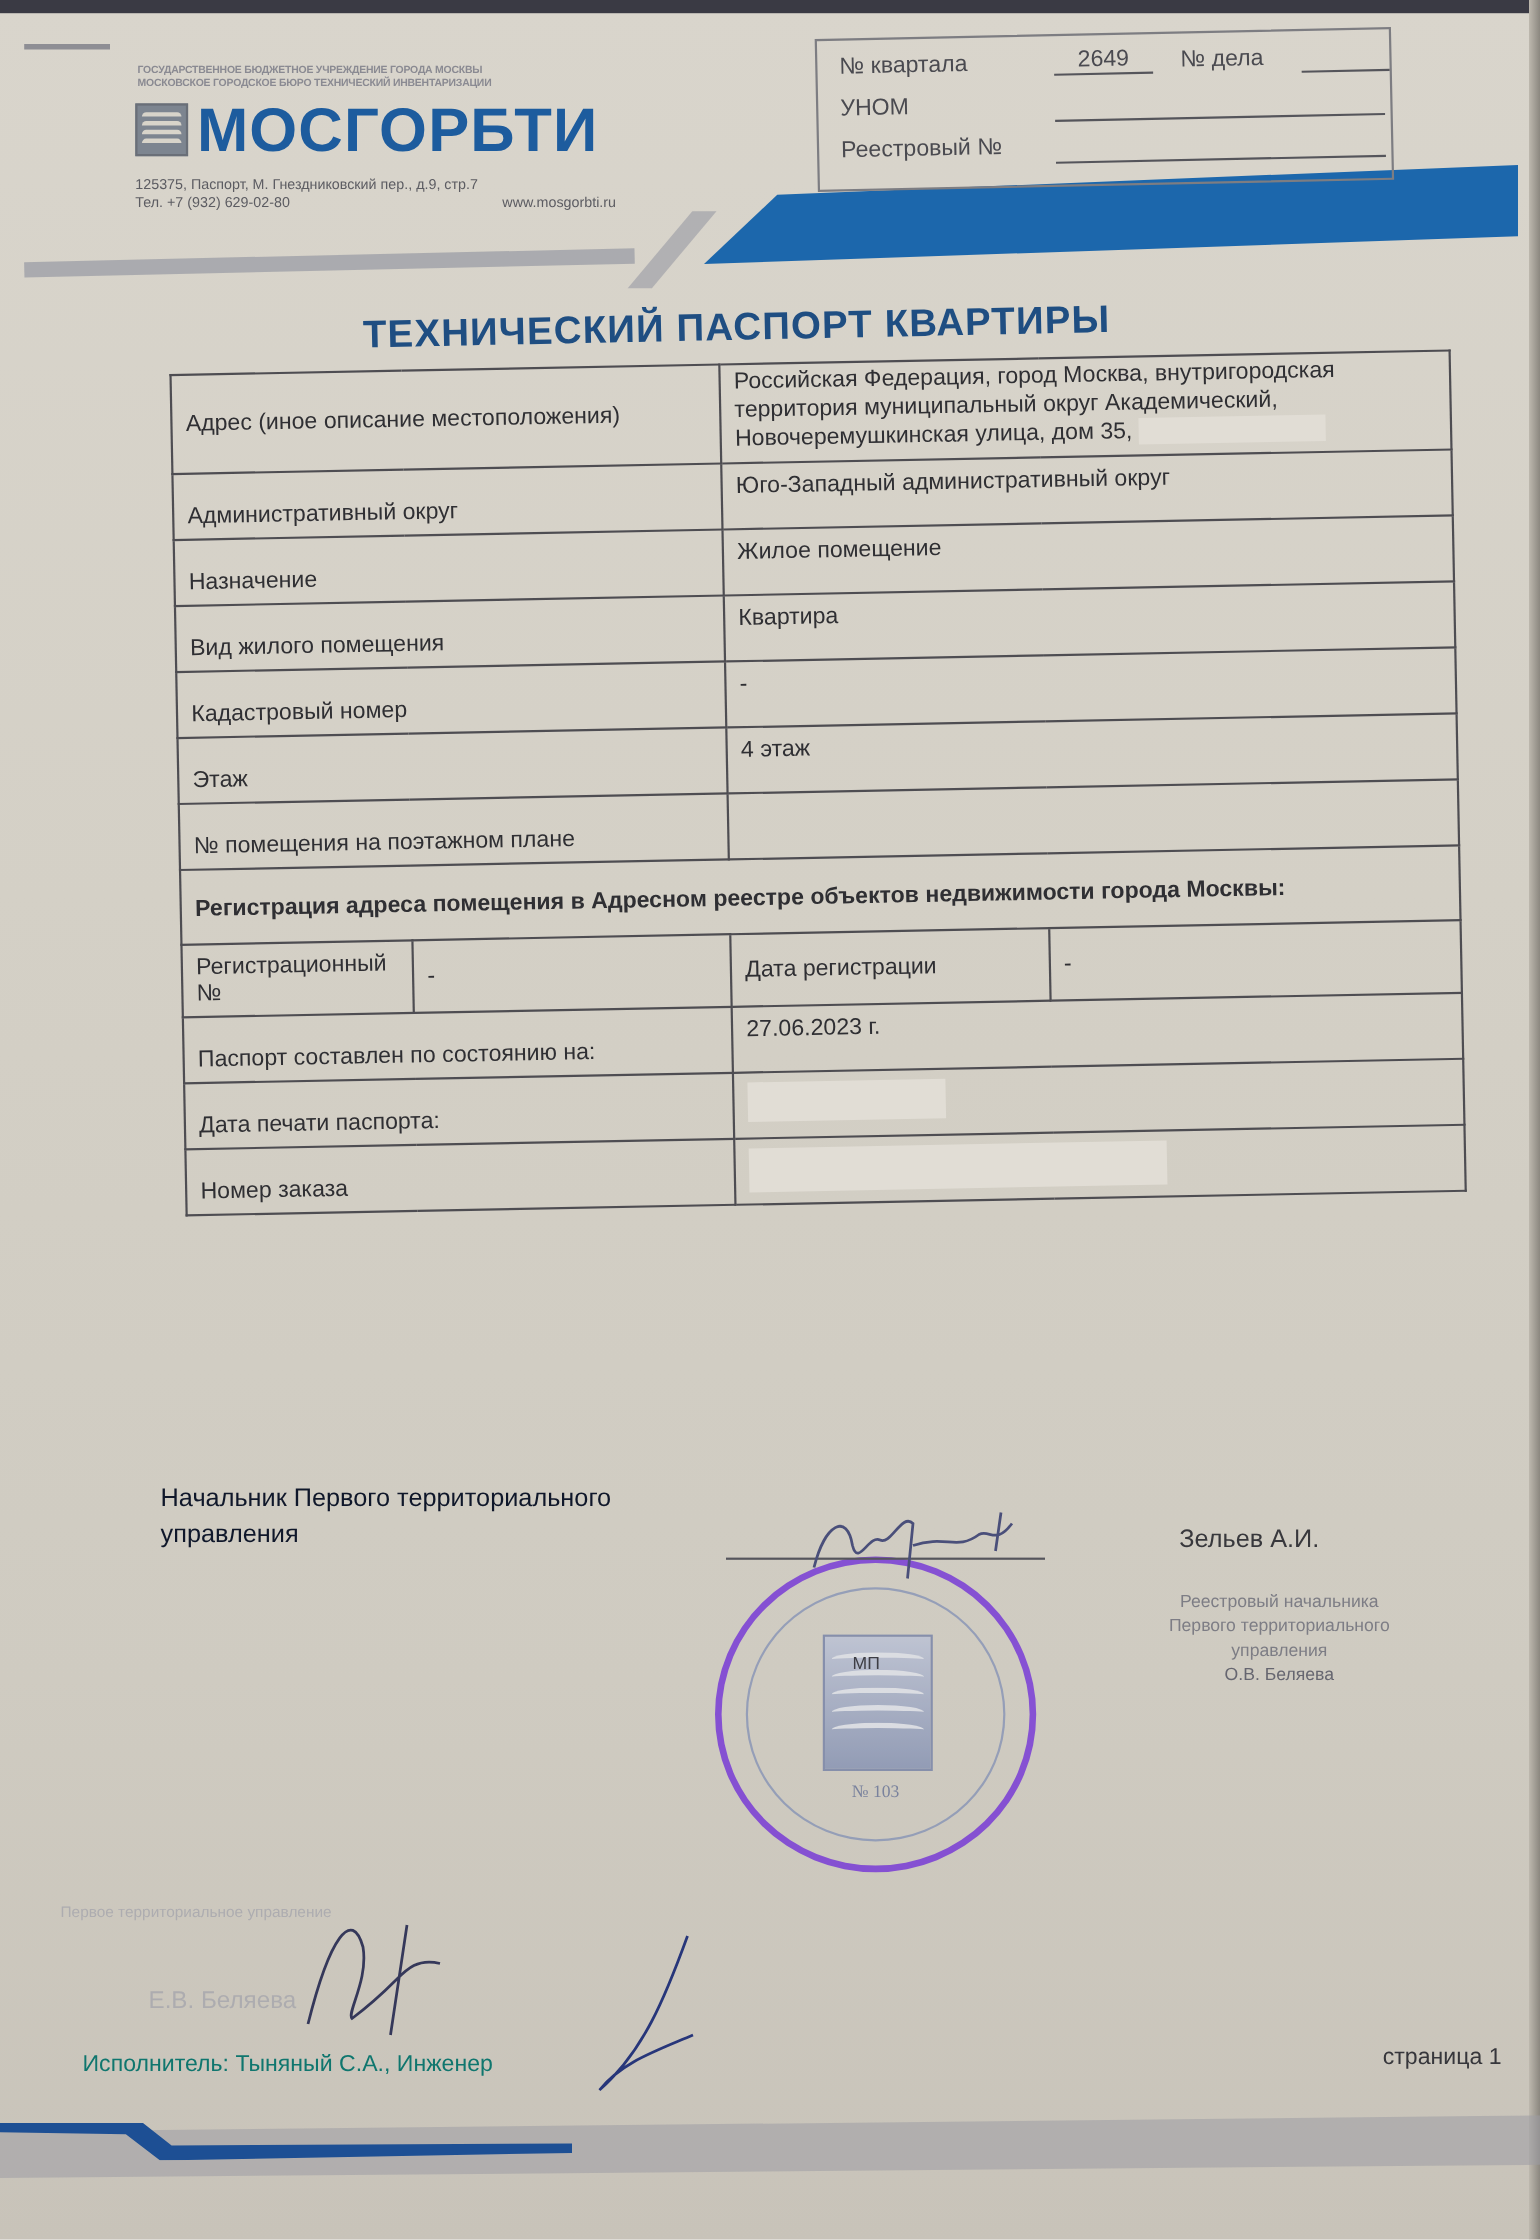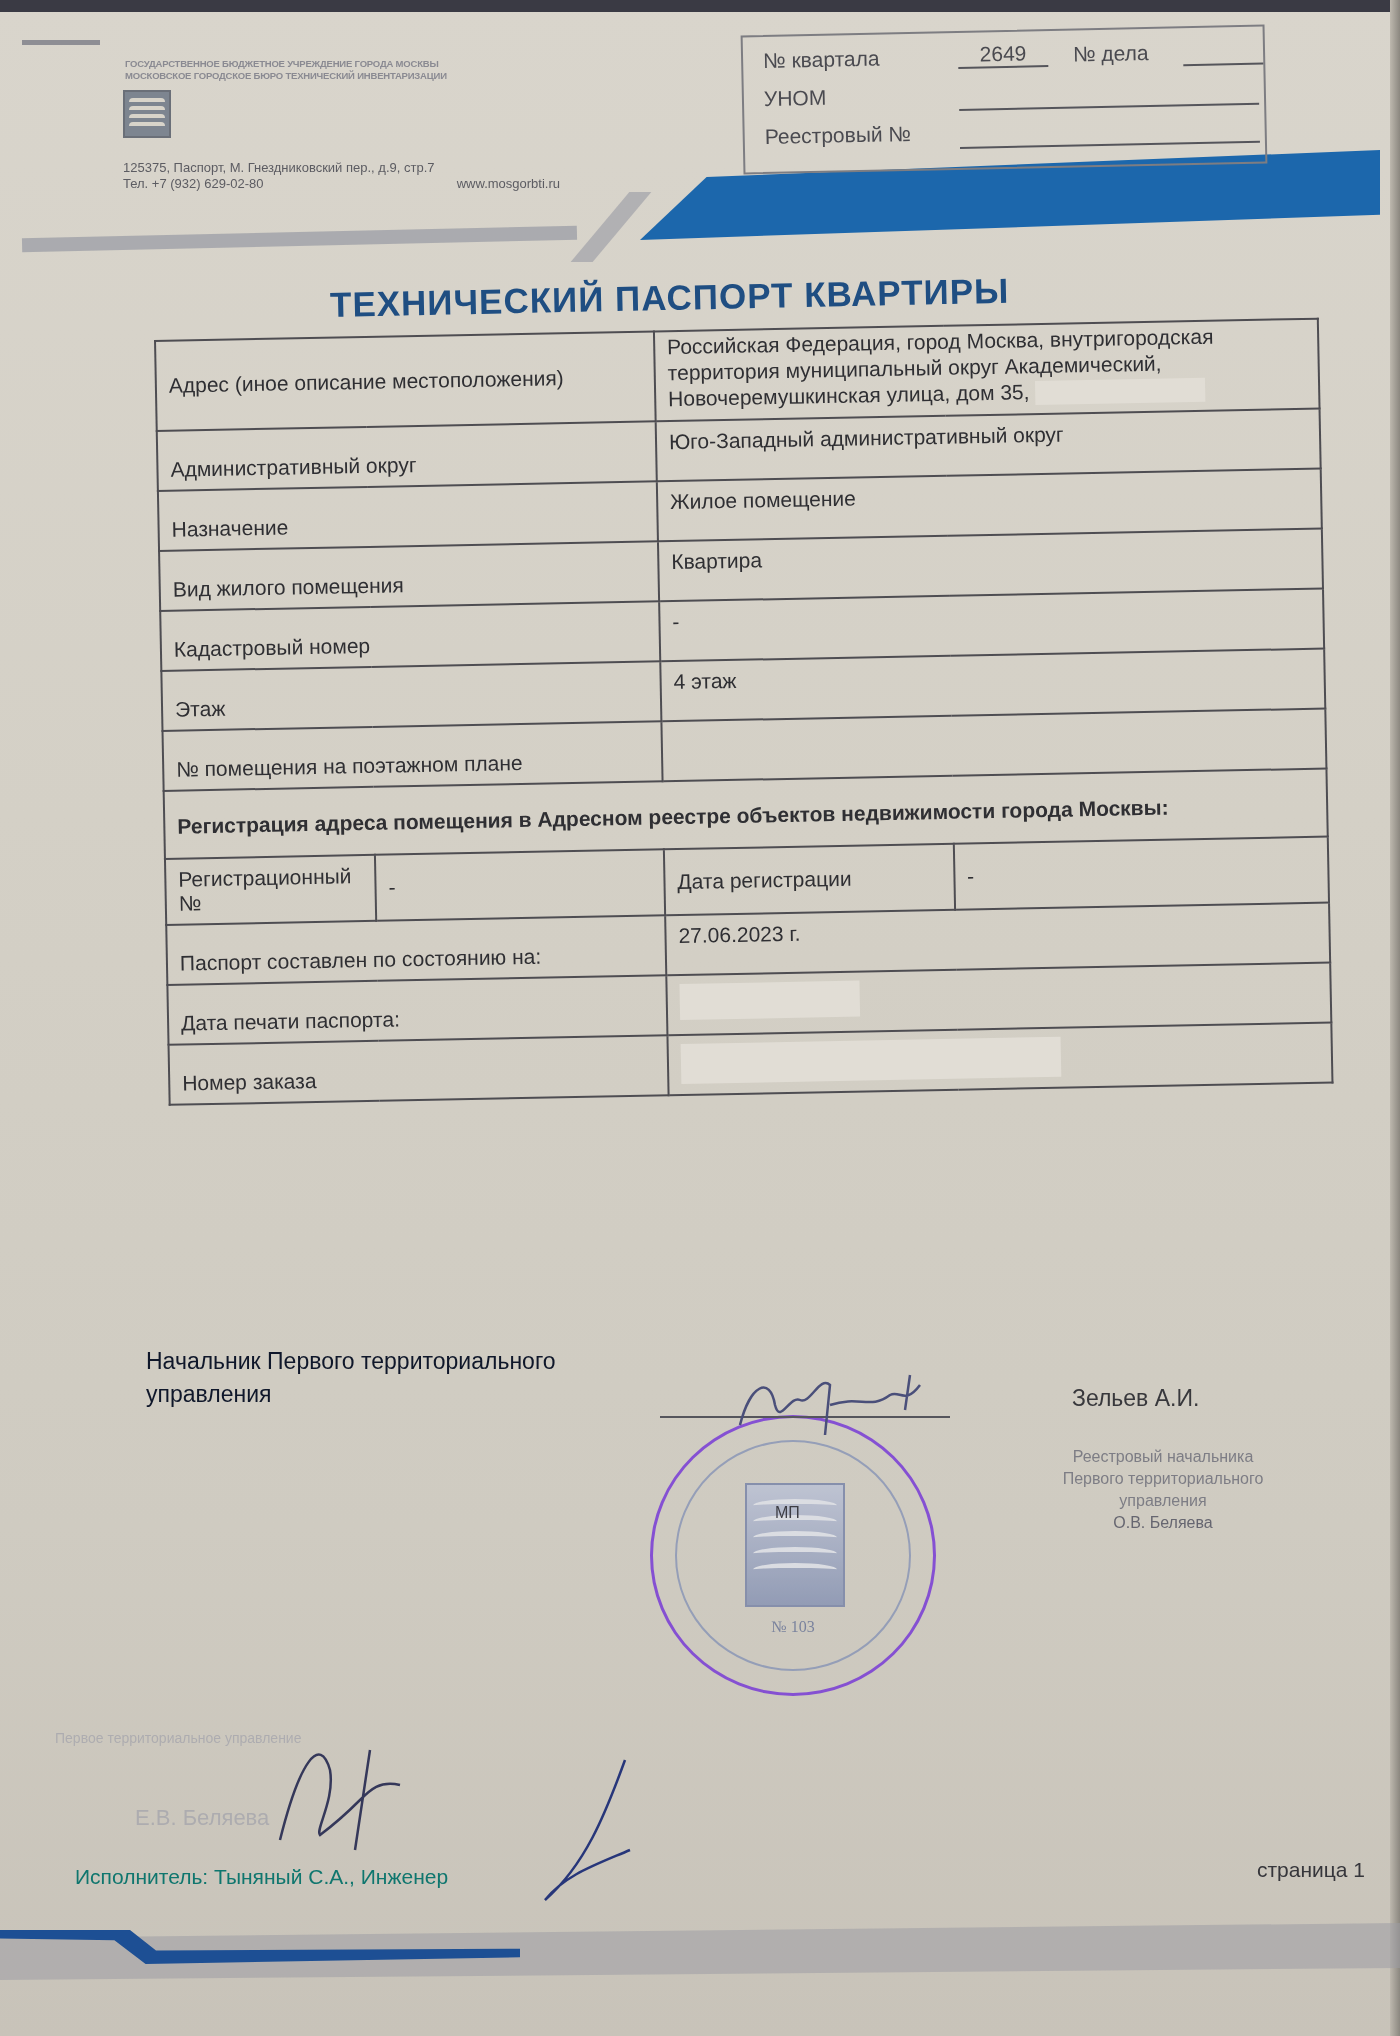--- a/index.html
+++ b/index.html
@@ -39,21 +39,21 @@
     td { border: 2.5px solid #4e4d52; font-size: 21px; color: #2f2f33; padding: 8px 12px; vertical-align: bottom; height: 42px; }
     td.val { vertical-align: top; }
     td.section { font-weight: bold; vertical-align: middle; padding: 14px 12px 10px; line-height: 30px; }
     .redact { display: inline-block; background: #e1ddd5; vertical-align: middle; }
 
     
     .sig-left { position: absolute; left: 146px; top: 1345px; font-size: 23px; line-height: 33px; color: #0f172a; }
     .sig-line { position: absolute; left: 660px; top: 1416px; width: 290px; height: 2px; background: #55555c; }
     .sig-name { position: absolute; left: 1072px; top: 1385px; font-size: 23px; color: #38383c; }
     .mp { position: absolute; left: 775px; top: 1504px; font-size: 16px; color: #3d3d44; }
-    .stamp { position: absolute; left: 650px; top: 1415px; width: 280px; height: 275px; border-radius: 50%; border: 3px solid #6d28d9; opacity: .75; }
+    .stamp { position: absolute; left: 650px; top: 1415px; width: 280px; height: 275px; border-radius: 50%; border: 6px solid #6d28d9; opacity: .75; }
     .stamp .inner { position: absolute; left: 22px; top: 22px; right: 22px; bottom: 22px; border-radius: 50%; border: 2px solid #8290b5; }
     .stamp .emblem { position: absolute; left: 92px; top: 65px; width: 96px; height: 120px; background: linear-gradient(180deg, #b9c1d8, #7f8db2); border: 2px solid #6e7ca5; }
     .stamp .emblem i { position: absolute; left: 6px; right: 6px; height: 8px; border-top: 5px solid #dfe3ee; border-radius: 50% 50% 0 0; }
     .stamp .num { position: absolute; left: 0; right: 0; top: 200px; text-align: center; font-family: "Liberation Serif", serif; font-size: 16px; color: #5e6b92; }
     .deputy { position: absolute; left: 1028px; top: 1446px; width: 270px; text-align: center; font-size: 16px; line-height: 22px; color: #7d7d85; }
     .deputy .nm { color: #666670; }
     .signature { position: absolute; }
 
     .faded-stamp { position: absolute; left: 55px; top: 1728px; width: 330px; font-size: 14px; line-height: 20px; color: #a6a6ad; opacity: .8; }
     .executor { position: absolute; left: 75px; top: 1865px; font-size: 21px; color: #0f766e; }
@@ -73,20 +73,21 @@
   <div>ГОСУДАРСТВЕННОЕ БЮДЖЕТНОЕ УЧРЕЖДЕНИЕ ГОРОДА МОСКВЫ</div>
   <div>МОСКОВСКОЕ ГОРОДСКОЕ БЮРО ТЕХНИЧЕСКИЙ ИНВЕНТАРИЗАЦИИ</div>
 </div>
 <div class="logo">
   <div class="logo-icon">
     <i style="top:6px"></i>
       <i style="top:14px"></i>
       <i style="top:22px"></i>
       <i style="top:30px"></i>
   </div>
+  <span class="logo-text">МОСГОРБТИ</span>
 </div>
 <div class="org-address">
   <div class="row">
       <span>125375, Паспорт, М. Гнездниковский пер., д.9, стр.7</span>
     </div>
   <div class="row">
     <span>Тел. +7 (932) 629-02-80</span>
     <span>www.mosgorbti.ru</span>
   </div>
 </div>

